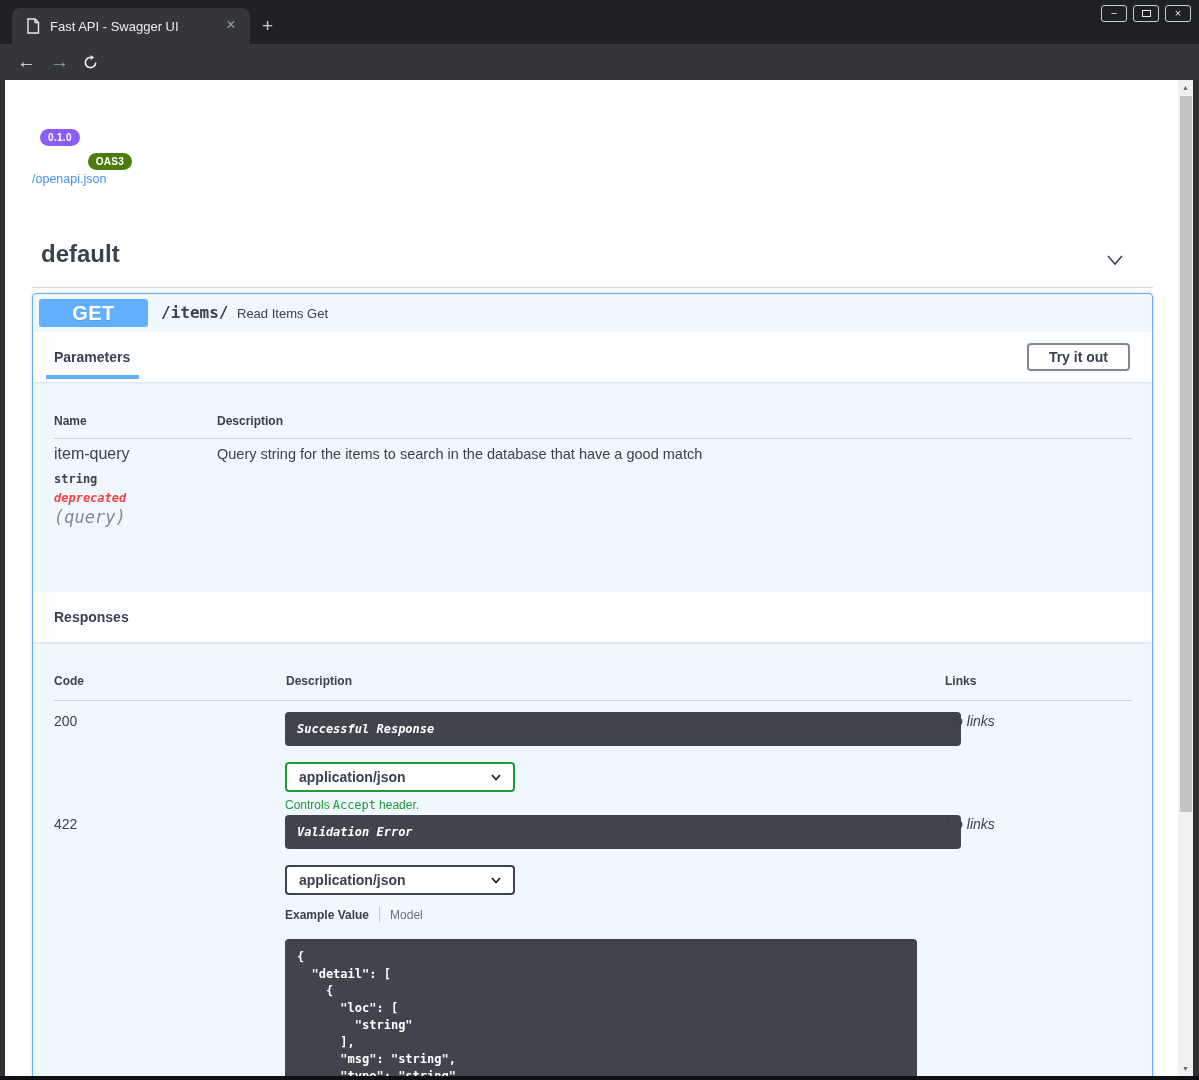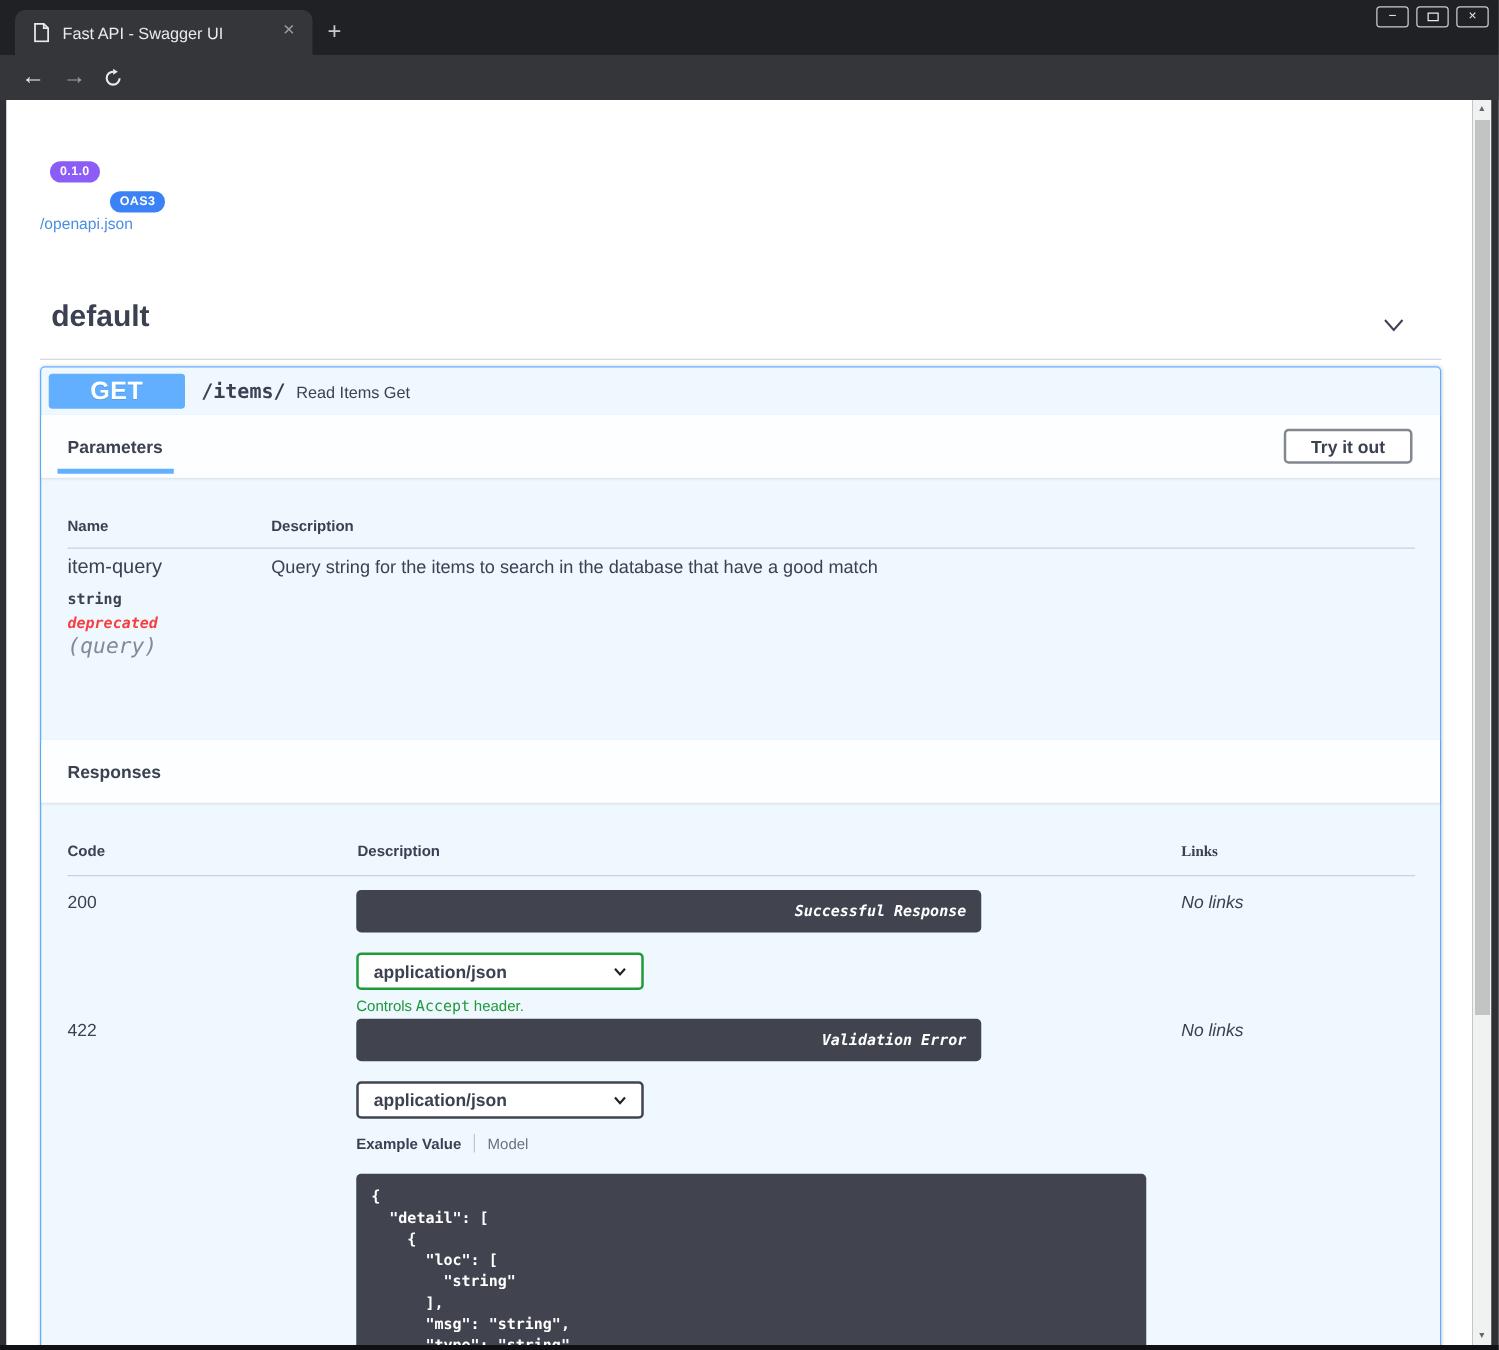--- a/index.html
+++ b/index.html
@@ -27,21 +27,21 @@
   .info-circle { width:15px; height:15px; border:1.5px solid #c7cbd0; border-radius:50%; color:#c7cbd0;
                  font-size:10px; display:flex; align-items:center; justify-content:center; font-style:italic; font-family:"Liberation Serif",serif; }
   .tool-right { color:#c7cbd0; top:51px; font-size:17px; }
 
   
   .viewport { left:5px; top:80px; width:1173px; height:996px; background:#ffffff; overflow:hidden; }
 
   .sw-title { left:27px; top:45px; font-size:36px; font-weight:bold; color:#3b4151; display:flex; align-items:flex-start; }
   .badge { font-size:10px; font-weight:bold; color:#fff; border-radius:10px; padding:3px 8px; margin-left:8px; margin-top:4px; letter-spacing:.3px; }
   .badge-ver { background:#8b5cf6; }
-  .badge-oas { background:#3b82f6;margin-top:28px; }
+  .badge-oas { background:#4d7c0f;margin-top:28px; }
   .spec-link { left:27px; top:92px; font-size:12.5px; color:#4990e2; text-decoration:none; }
 
   .tag-header { left:36px; top:160px; font-size:24px; font-weight:600; color:#3b4151; }
   .tag-chevron { left:1098px; top:168px; width:24px; height:24px; }
   .tag-divider { left:27px; top:207px; width:1121px; height:1px; background:#d5d7da; }
 
   .opblock { left:27px; top:213px; width:1121px; height:990px; border:1px solid #61affe; border-radius:4px;
              background:rgba(97,175,254,.1); box-shadow:0 0 3px rgba(0,0,0,.19); }
   .op-summary { left:0; top:0; width:100%; height:38px; }
   .method-badge { left:6px; top:5px; width:109px; height:28px; background:#61affe; border-radius:3px; color:#fff;
@@ -62,21 +62,21 @@
 
   .params-body { left:0; top:88px; width:100%; height:210px; }
   .param-name { left:21px; top:63px; font-size:16px; color:#3b4151; }
   .param-type { left:21px; top:90px; font-family:"DejaVu Sans Mono",monospace; font-size:12px; font-weight:bold; color:#3b4151; }
   .param-depr { left:21px; top:109px; font-family:"DejaVu Sans Mono",monospace; font-size:12px; font-weight:bold; font-style:italic; color:#f93e3e; }
   .param-in   { left:21px; top:125px; font-family:"DejaVu Sans Mono",monospace; font-size:17px; font-style:italic; color:#828a94; }
   .param-desc { left:184px; top:64px; font-size:14.5px; color:#3b4151; }
 
   .resp-body { left:0; top:348px; width:100%; height:640px; }
   .resp-code { font-size:14px; color:#3b4151;text-align:center; }
-  .dark-box { width:500px; height:34px; background:#41444e; border-radius:4px; display:flex; align-items:center; padding:0 12px;justify-content:flex-end; }
+  .dark-box { width:676px; height:34px; background:#41444e; border-radius:4px; display:flex; align-items:center; padding:0 12px; }
   .dark-box span { color:#fff; font-family:"DejaVu Sans Mono",monospace; font-size:12px; font-style:italic; font-weight:600; }
   .no-links { font-size:14px; font-style:italic; color:#3b4151; }
   .ct-select { width:230px; height:30px; background:#fff; border-radius:4px; display:flex; align-items:center;
                justify-content:space-between; padding:0 10px 0 12px; font-size:14px; font-weight:600; color:#3b4151; }
   .ct-green { border:2px solid #1f9a38; }
   .ct-dark  { border:2px solid #41444e; }
   .accept-note { font-size:12px; color:#1f9a38; }
   .accept-note .code { font-family:"DejaVu Sans Mono",monospace; margin:0 3px; }
   .ex-tabs { display:flex; align-items:center; }
   .ex-tab-active { font-size:12px; font-weight:bold; color:#3b4151; }
@@ -183,21 +183,21 @@
       <div class="abs param-desc">Query string for the items to search in the database that have a good match</div>
     </div>
 
     <div class="abs sec-band band-resp">
       <div class="abs sec-label">Responses</div>
     </div>
 
     <div class="abs resp-body">
       <div class="abs col-head" style="left:21px; top:32px;">Code</div>
       <div class="abs col-head" style="left:253px; top:32px;">Description</div>
-      <div class="abs col-head" style="left:912px; top:32px;font-family:Liberation Serif, serif;">Links</div>
+      <div class="abs col-head" style="left:912px; top:32px;">Links</div>
       <div class="abs thead-line" style="left:21px; top:58px; width:1078px;"></div>
 
       <div class="abs resp-code" style="left:21px; top:71px;">200</div>
       <div class="abs dark-box" style="left:252px; top:70px;">
         <span>Successful Response</span>
       </div>
       <div class="abs no-links" style="left:912px; top:71px;">No links</div>
       <div class="abs ct-select ct-green" style="left:252px; top:120px;">
         <span>application/json</span>
         <svg width="14" height="14" viewBox="0 0 14 14">

